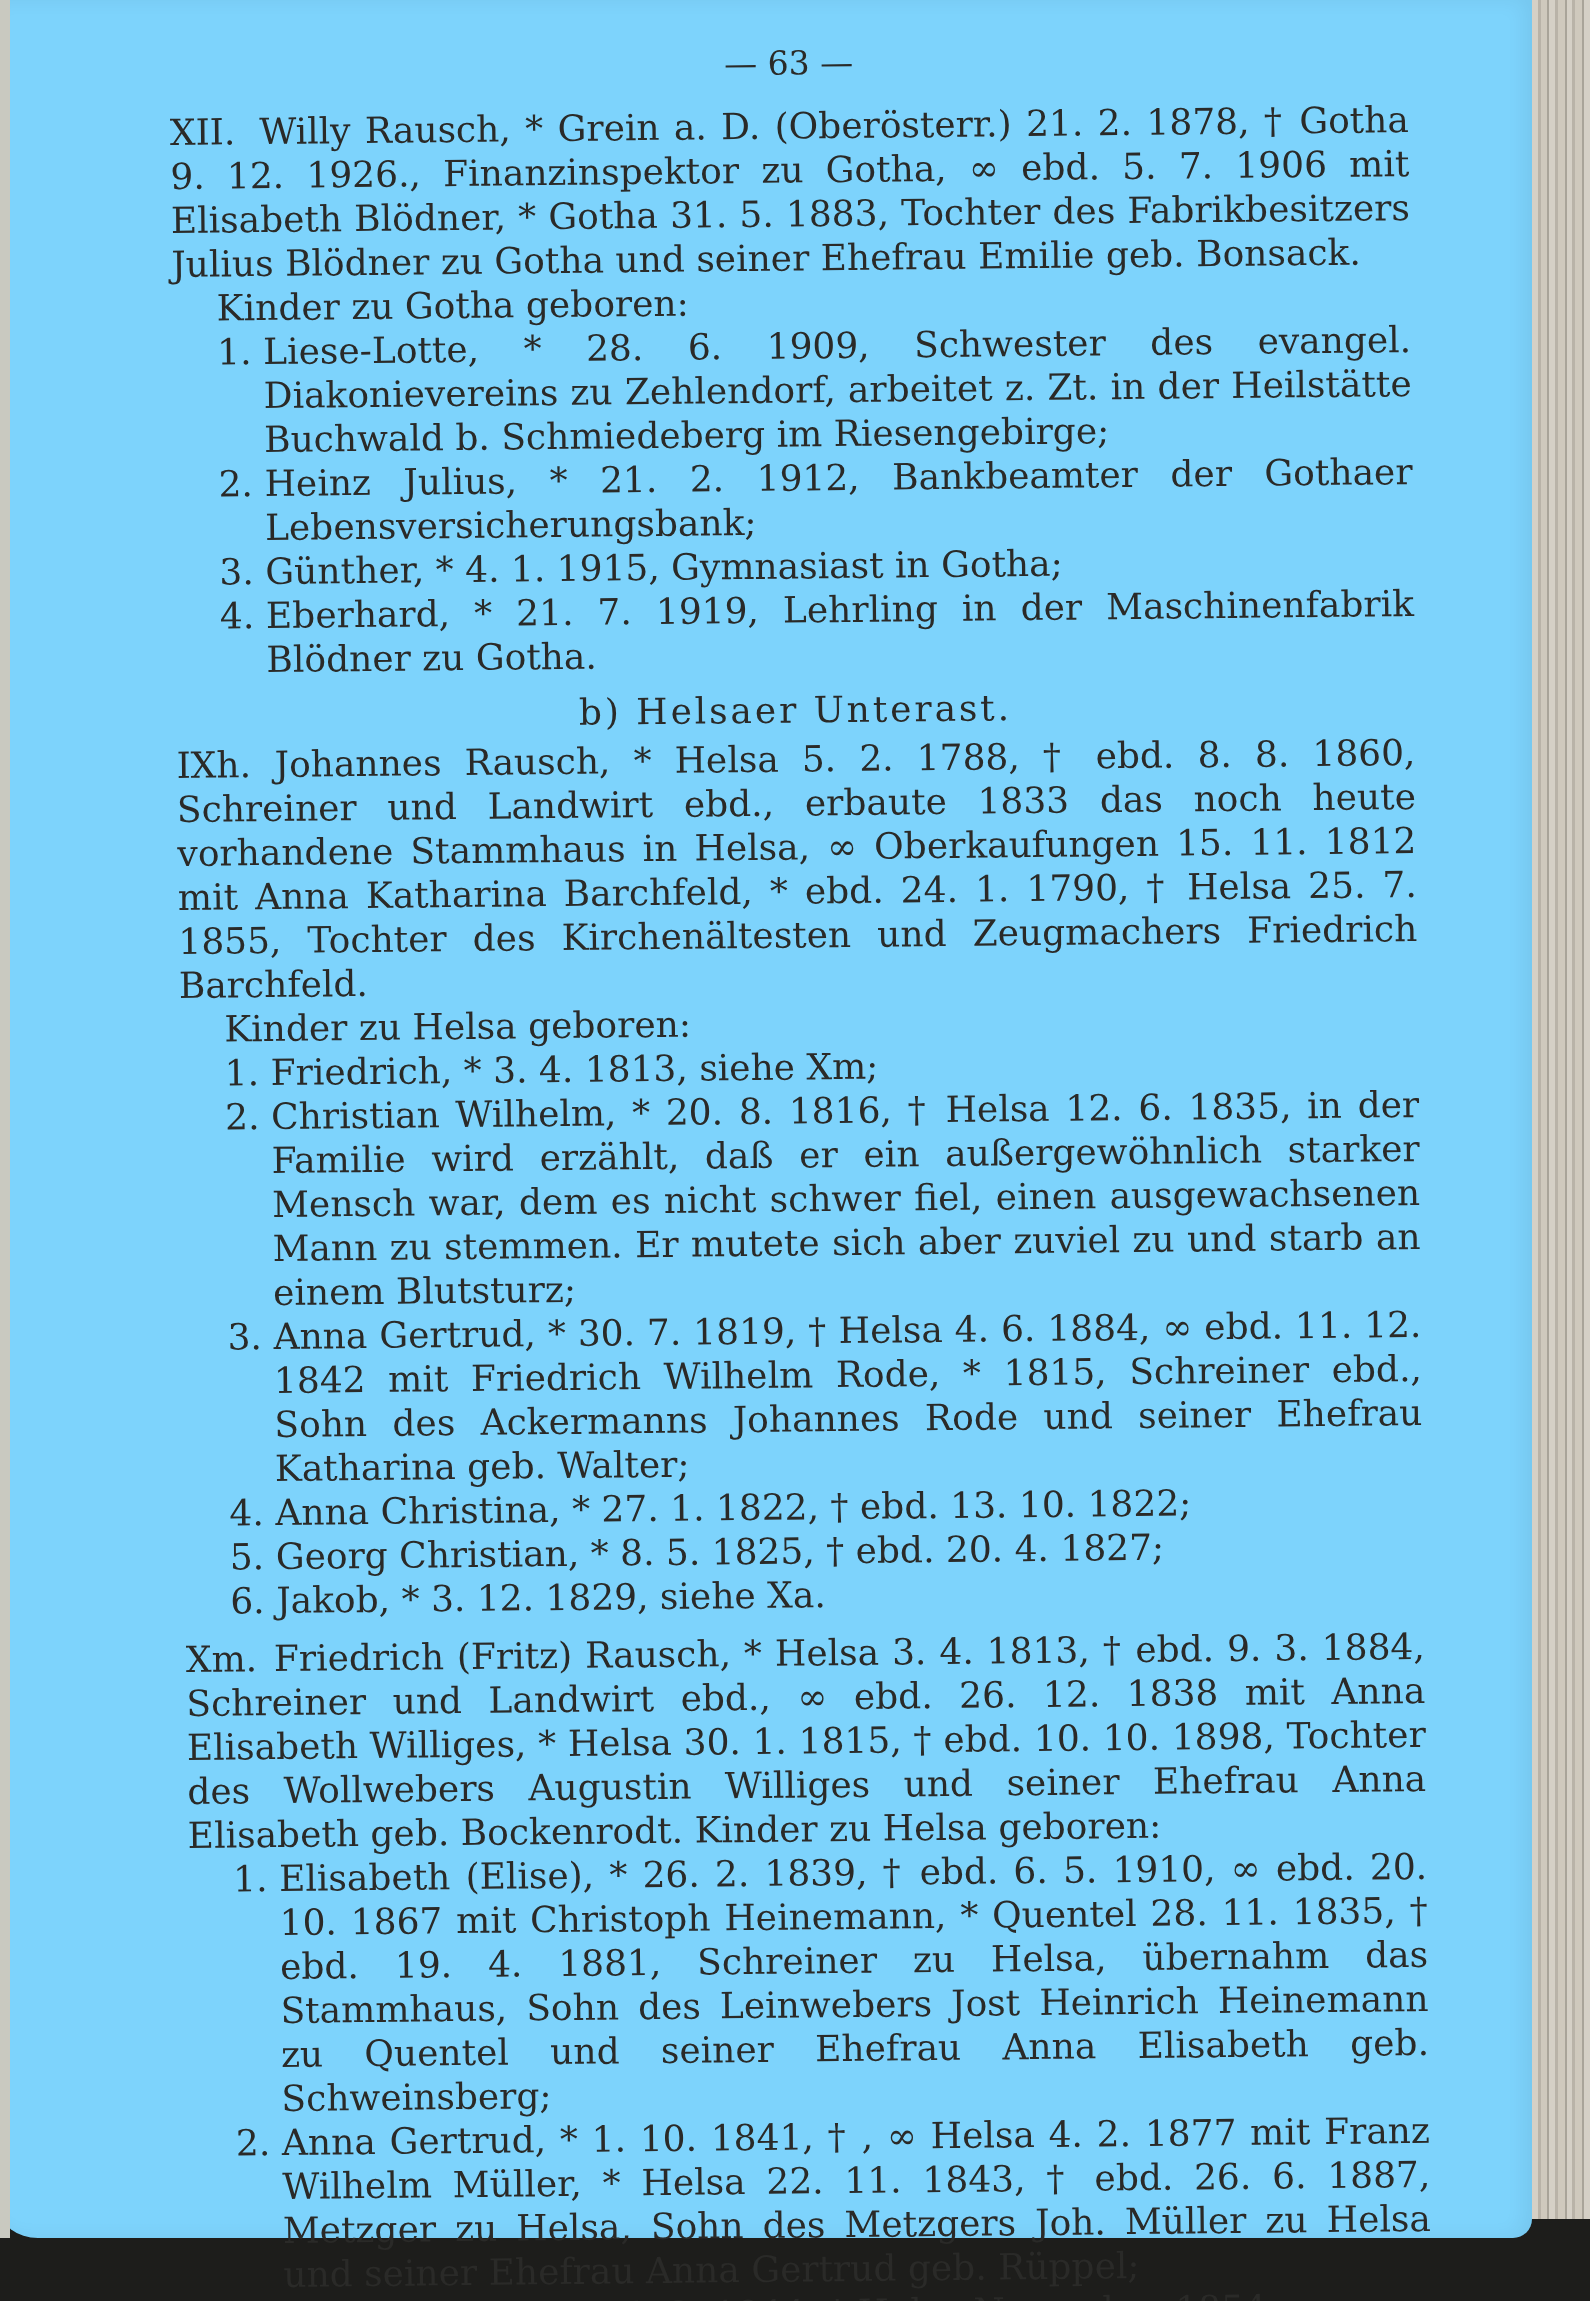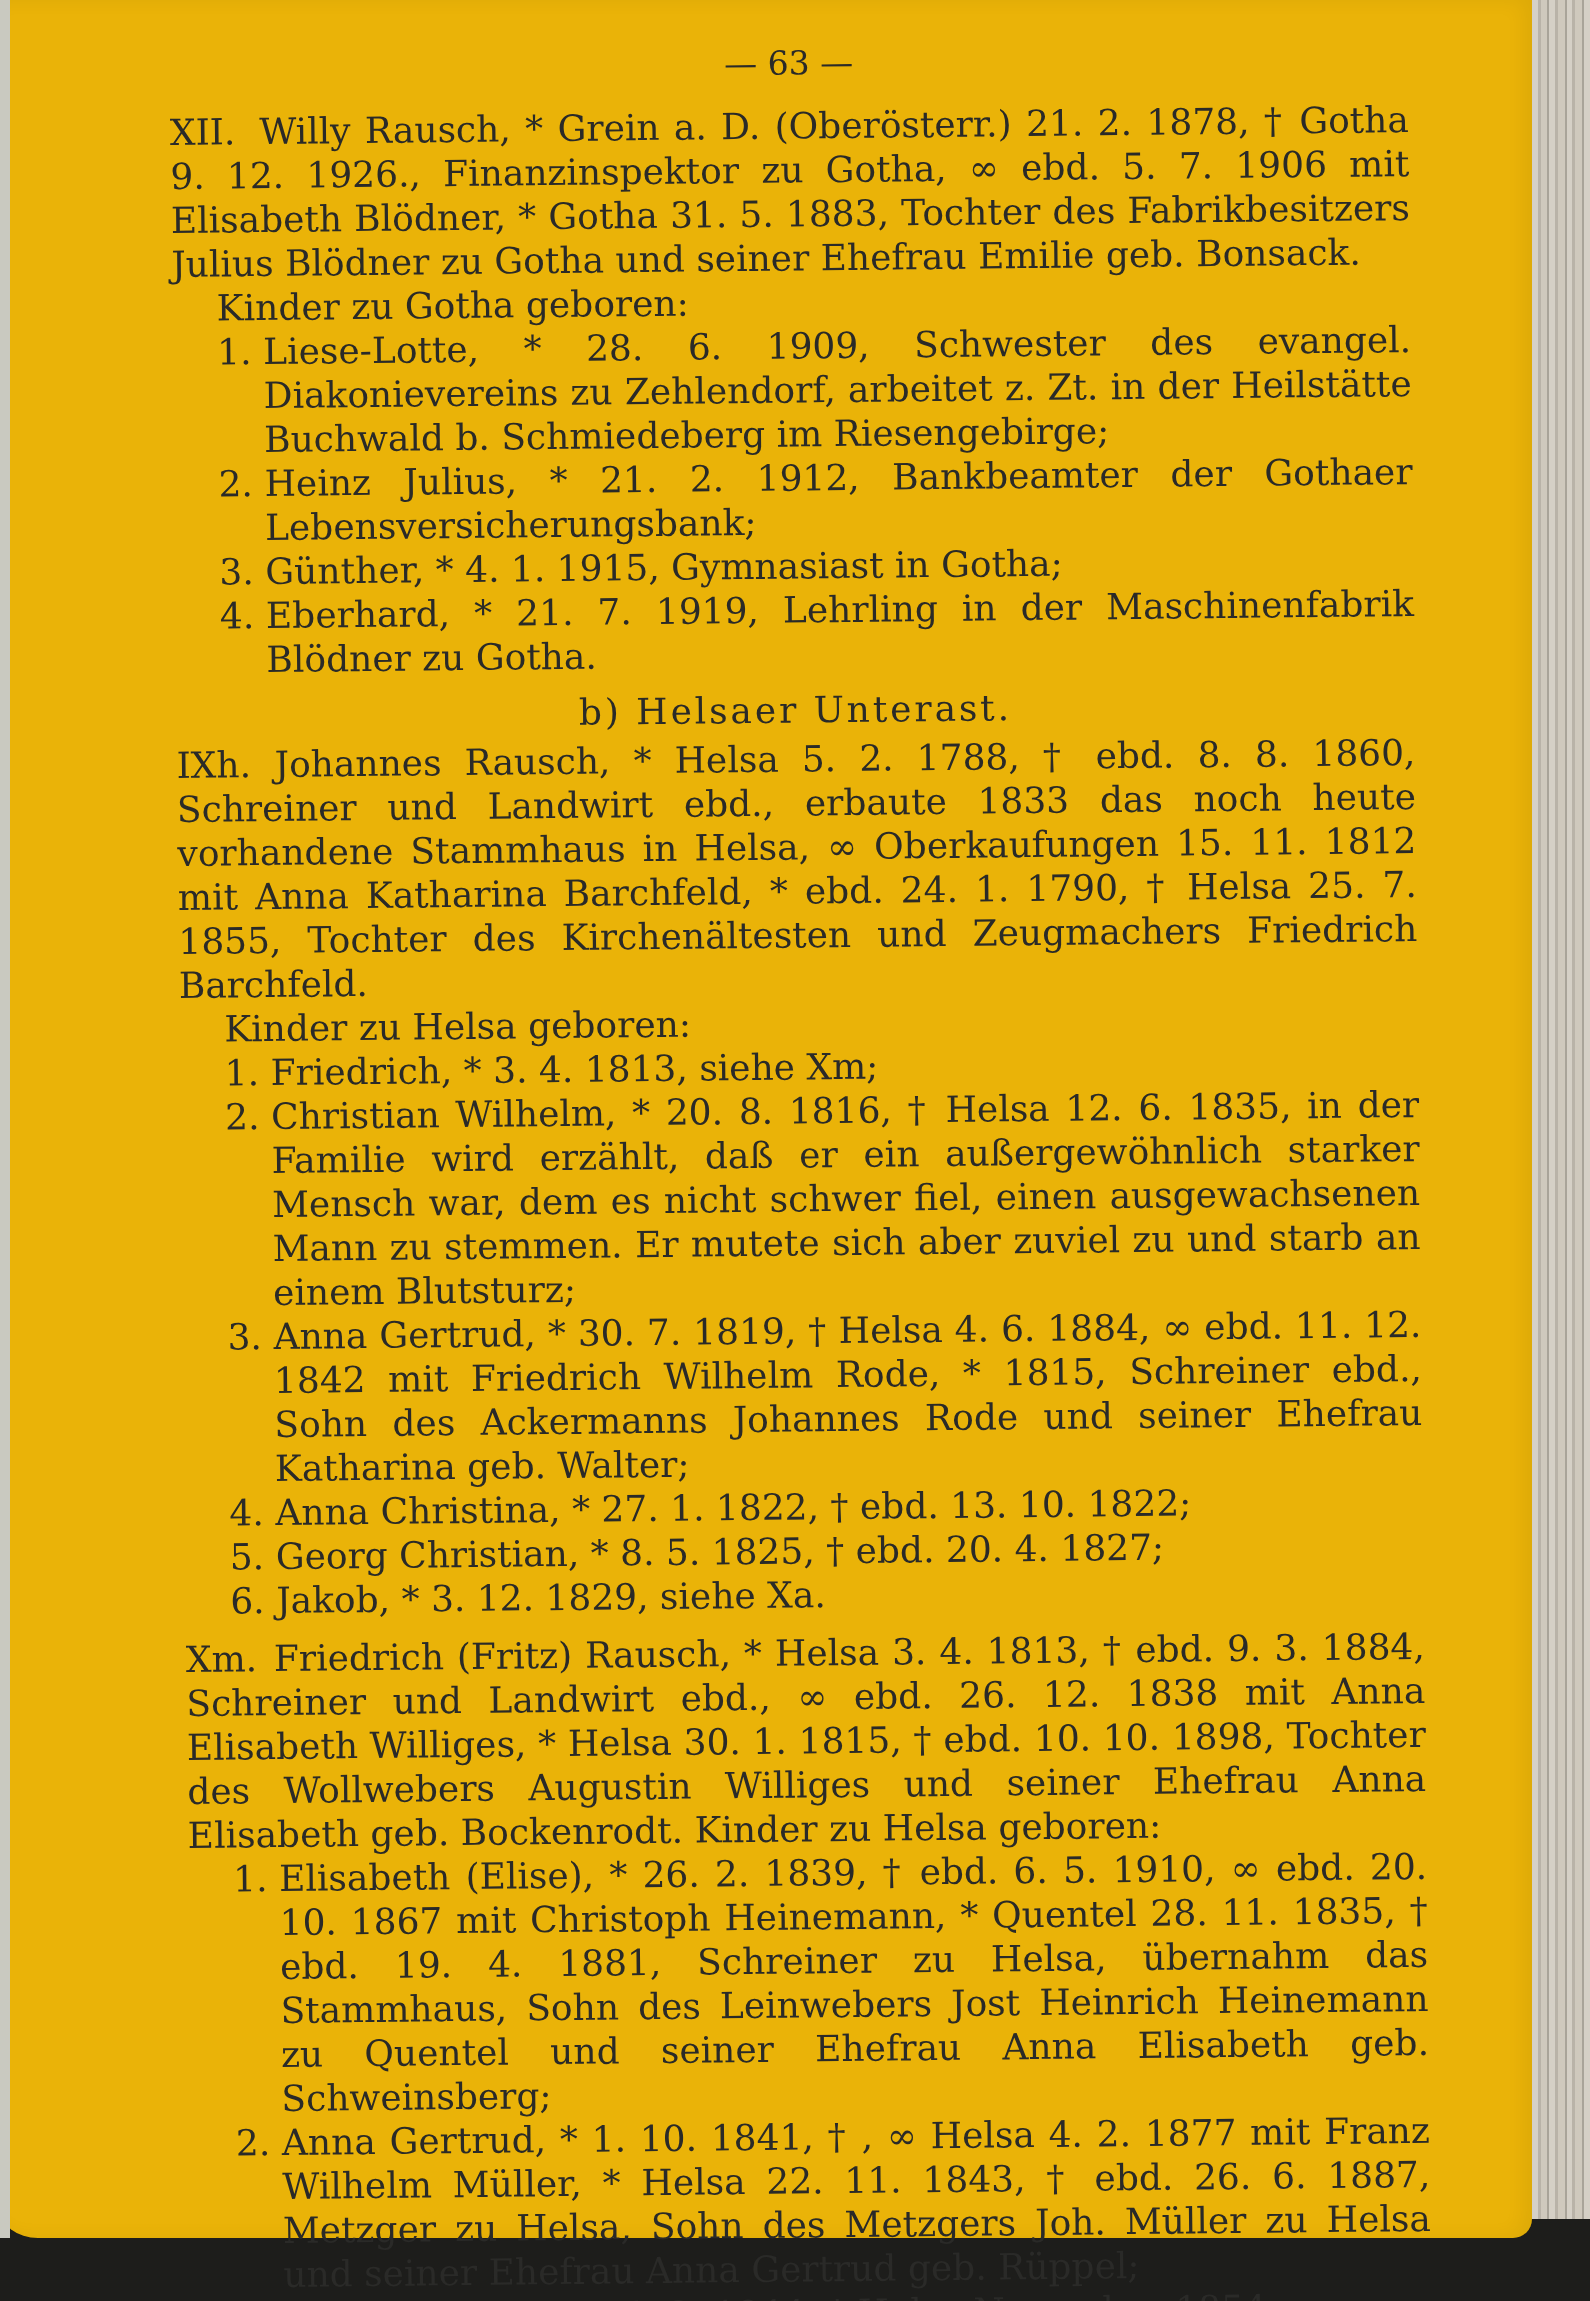--- a/index.html
+++ b/index.html
@@ -3,21 +3,21 @@
 <meta charset="utf-8">
 <style>
   html, body { margin:0; padding:0; }
   body {
     width:1591px; height:2302px; overflow:hidden; position:relative;
     background:#1d1d1b;
     font-family:"DejaVu Serif", serif;
   }
   .page {
     position:absolute; left:0; top:0; width:1532px; height:2238px;
-    background:#eab308;
+    background:#7dd3fc;
     border-bottom-left-radius:38px 29px;
     border-bottom-right-radius:19px;
     box-shadow: inset -7.7px 0 19px rgba(0,0,0,0.06);
   }
   .page-left-strip { position:absolute; left:0; top:0; width:9.6px; height:2238px; background:#c9c9c0; }
   .binding {
     position:absolute; right:0; top:0; width:59px; height:2219px;
     background:repeating-linear-gradient(90deg,#d5d0c6 0 5.8px,#b9b3a8 5.8px 8.6px,#cfc9bd 8.6px 15.4px,#a9a499 15.4px 17.3px);
   }
   .content {

